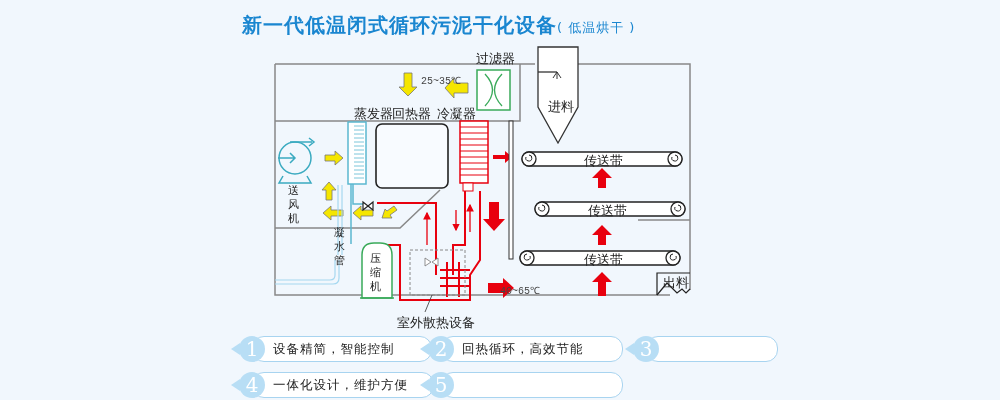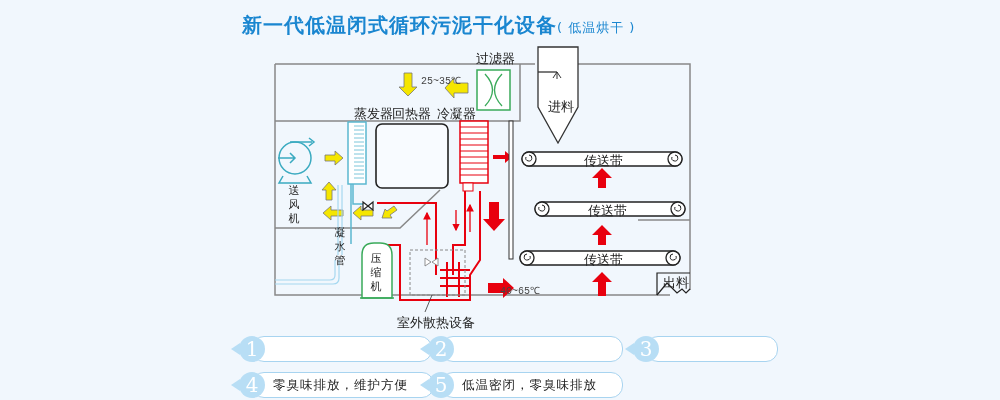--- a/index.html
+++ b/index.html
@@ -2,21 +2,21 @@
 <html><head>
 <meta charset="utf-8">
 <style>
   html, body { margin:0; padding:0; }
   body { width:1000px; height:400px; background:#f1f7fd; position:relative; overflow:hidden;
          font-family:"DejaVu Sans", sans-serif; color:#222; }
   .title { position:absolute; left:242px; top:12px; font-size:20px; font-weight:bold; color:#1a86d0; letter-spacing:1px; white-space:nowrap; }
   .title .sub { font-size:13px; font-weight:normal; }
   svg.diagram { position:absolute; left:0; top:0; }
   .lbl { position:absolute; font-size:13px; color:#222; white-space:nowrap; }
-  .vlbl { position:absolute; font-size:11px; color:#222; width:12px; line-height:14px; text-align:center; }
+  .vlbl { position:absolute; font-size:11px; color:#222; width:12px; line-height:14px; text-align:left; }
   .temp { font-size:10px; color:#444;font-family:Liberation Mono, monospace; }
   .feat { position:absolute; height:24px; border:1.5px solid #a8d4f0; border-radius:12px; background:#fff;
           display:flex; align-items:center; }
   .feat .num { position:absolute; left:-14px; top:-1px; width:26px; height:26px; border-radius:50%;
                background:#b8def5; color:#fff; font-size:20px; text-align:center; line-height:26px;
                font-family:"DejaVu Serif", serif; }
   .feat .num::before { content:""; position:absolute; left:-8px; top:7px; border-right:9px solid #b8def5;
                border-top:6px solid transparent; border-bottom:6px solid transparent; }
   .feat .txt { margin-left:20px; font-size:12.5px; color:#222; letter-spacing:1px; white-space:nowrap; }
 </style>
@@ -161,27 +161,28 @@
 <div class="vlbl" style="left:370px;top:252px">压缩机</div>
 <div class="lbl" style="left:397px;top:314px">室外散热设备</div>
 <div class="lbl temp" style="left:500px;top:283px">40~65℃</div>
 <div class="lbl" style="left:663px;top:274px">出料</div>
 <div class="lbl" style="left:584px;top:152px">传送带</div>
 <div class="lbl" style="left:588px;top:202px">传送带</div>
 <div class="lbl" style="left:584px;top:251px">传送带</div>
 
 <div class="feat" style="left:252px;top:336px;width:178px">
   <span class="num">1</span>
+  <span class="txt">设备精简，智能控制</span>
 </div>
 <div class="feat" style="left:441px;top:336px;width:180px">
   <span class="num">2</span>
+  <span class="txt">回热循环，高效节能</span>
 </div>
 <div class="feat" style="left:646px;top:336px;width:130px">
   <span class="num">3</span>
 </div>
 <div class="feat" style="left:252px;top:372px;width:180px">
   <span class="num">4</span>
-  <span class="txt">零臭味排放，维护方便</span>
+  <span class="txt">一体化设计，维护方便</span>
 </div>
 <div class="feat" style="left:441px;top:372px;width:180px">
   <span class="num">5</span>
-  <span class="txt">低温密闭，零臭味排放</span>
 </div>
 
 </body></html>

